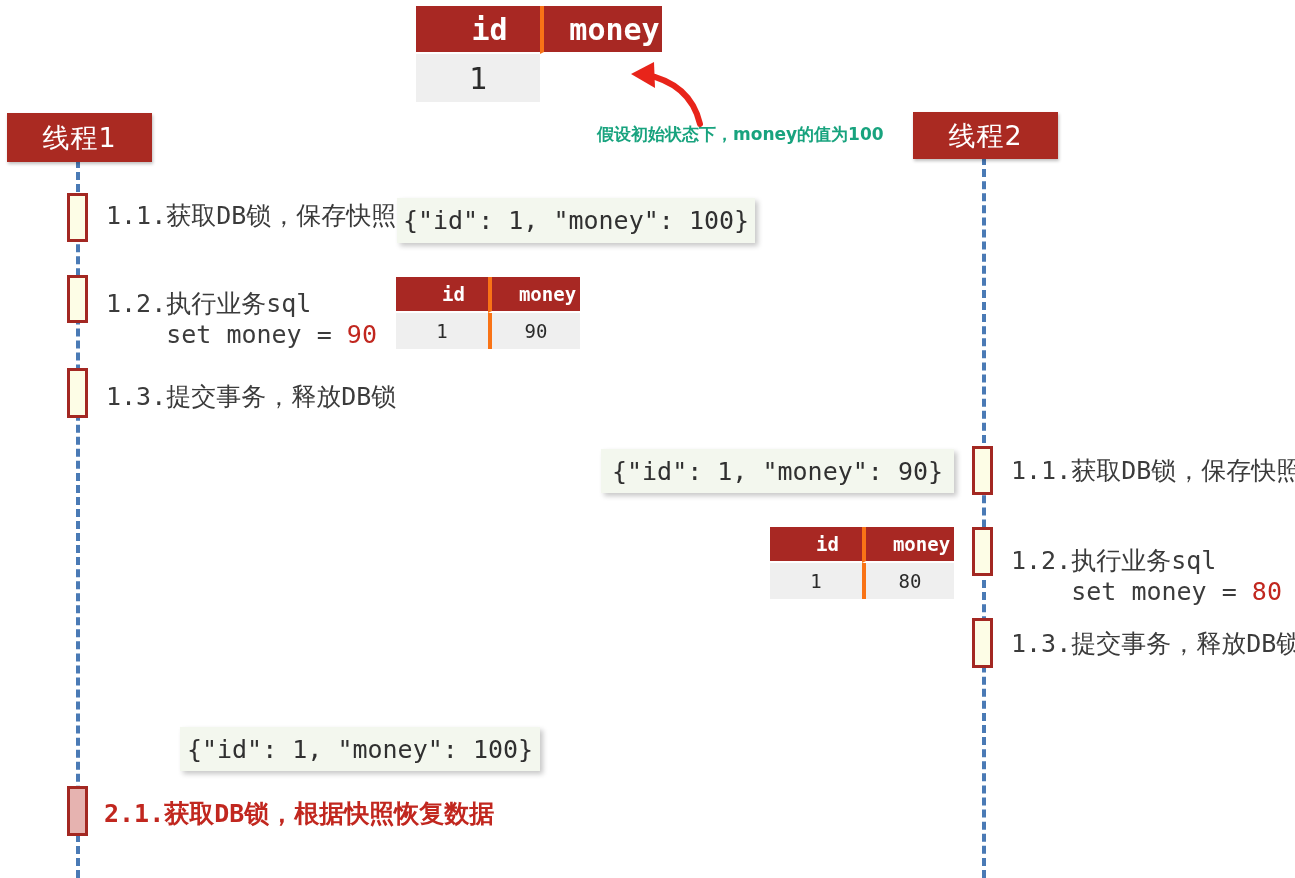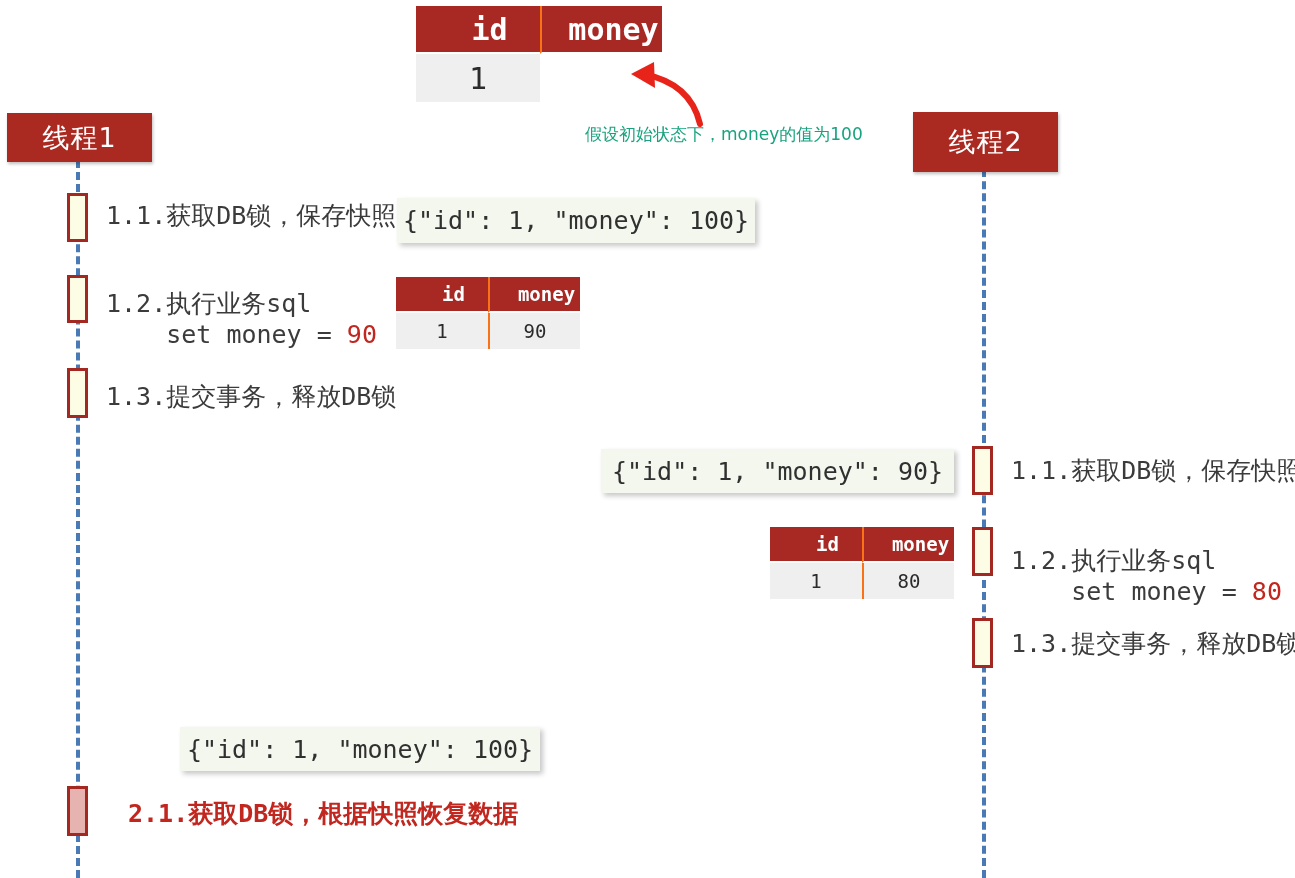--- a/index.html
+++ b/index.html
@@ -60,21 +60,20 @@
     color: #3b3b3b;
     font-family: "DejaVu Sans Mono", monospace;
     font-size: 25px;
     line-height: 31px;
     white-space: pre;
     z-index: 5;
   }
   .step-text.rollback {
     color: #c1271f;
     font-weight: bold;
-    margin-left: 24px;
   }
   .step-text .val {
     color: #c1271f;
   }
 
   
   .json-box {
     position: absolute;
     background: #f3f7ee;
     color: #303030;
@@ -110,45 +109,46 @@
     color: #ffffff;
     font-weight: bold;
     padding-left: 23px;
   }
   .db-table .body .cell {
     background: #efefef;
     color: #2b2b2b;
   }
   .db-table .head .cell + .cell,
   .db-table .body .cell + .cell {
-    border-left: 2px solid #f97316;
+    border-left: 4px solid #f97316;
   }
   .db-table .head .cell {
     border-bottom: 2px solid #ffffff;
   }
 
   
   .db-table.big .cell { height: 48px; font-size: 30px; }
   .db-table.big .c-id { width: 124px; }
   .db-table.big .c-money { width: 122px; }
 
   
   .db-table.small .head .cell { height: 36px; font-size: 19px; }
   .db-table.small .body .cell { height: 36px; font-size: 19px; }
   .db-table.small .c-id { width: 92px; }
   .db-table.small .c-money { width: 92px; }
 
   
   .annotation {
     position: absolute;
     color: #18a37e;
-    font-weight: normal;
+    font-weight: bold;
     font-size: 17px;
     white-space: pre;
     z-index: 6;
+    margin-left: 12px;
   }
   .arrow-svg {
     position: absolute;
     z-index: 6;
     pointer-events: none;
   }
 </style>
 </head>
 <body>
 
@@ -172,21 +172,21 @@
   </svg>
 
   <div class="annotation" style="left:585px; top:123px;">假设初始状态下，money的值为100</div>
 
   <div class="lifeline" style="left:76px; top:160px; height:718px;"></div>
   <div class="lifeline" style="left:982px; top:157px; height:721px;"></div>
 
   <div class="actor-box" style="left:7px; top:113px; width:145px; height:49px;">
     <span>线程1</span>
   </div>
-  <div class="actor-box" style="left:913px; top:112px; width:145px; height:60px;">
+  <div class="actor-box" style="left:913px; top:112px; width:145px; height:47px;">
     <span>线程2</span>
   </div>
 
   <div class="activation" style="left:67px; top:193px; width:21px; height:49px;"></div>
   <div class="step-text" style="left:106px; top:200px;">1.1.获取DB锁，保存快照</div>
   <div class="json-box" style="left:397px; top:198px; width:358px; height:45px;">{"id": 1, "money": 100}</div>
 
   <div class="activation" style="left:67px; top:275px; width:21px; height:48px;"></div>
   <div class="step-text" style="left:106px; top:288px;"><span>1.2.执行业务sql</span><br><span>    set money = </span><span class="val">90</span></div>
 

